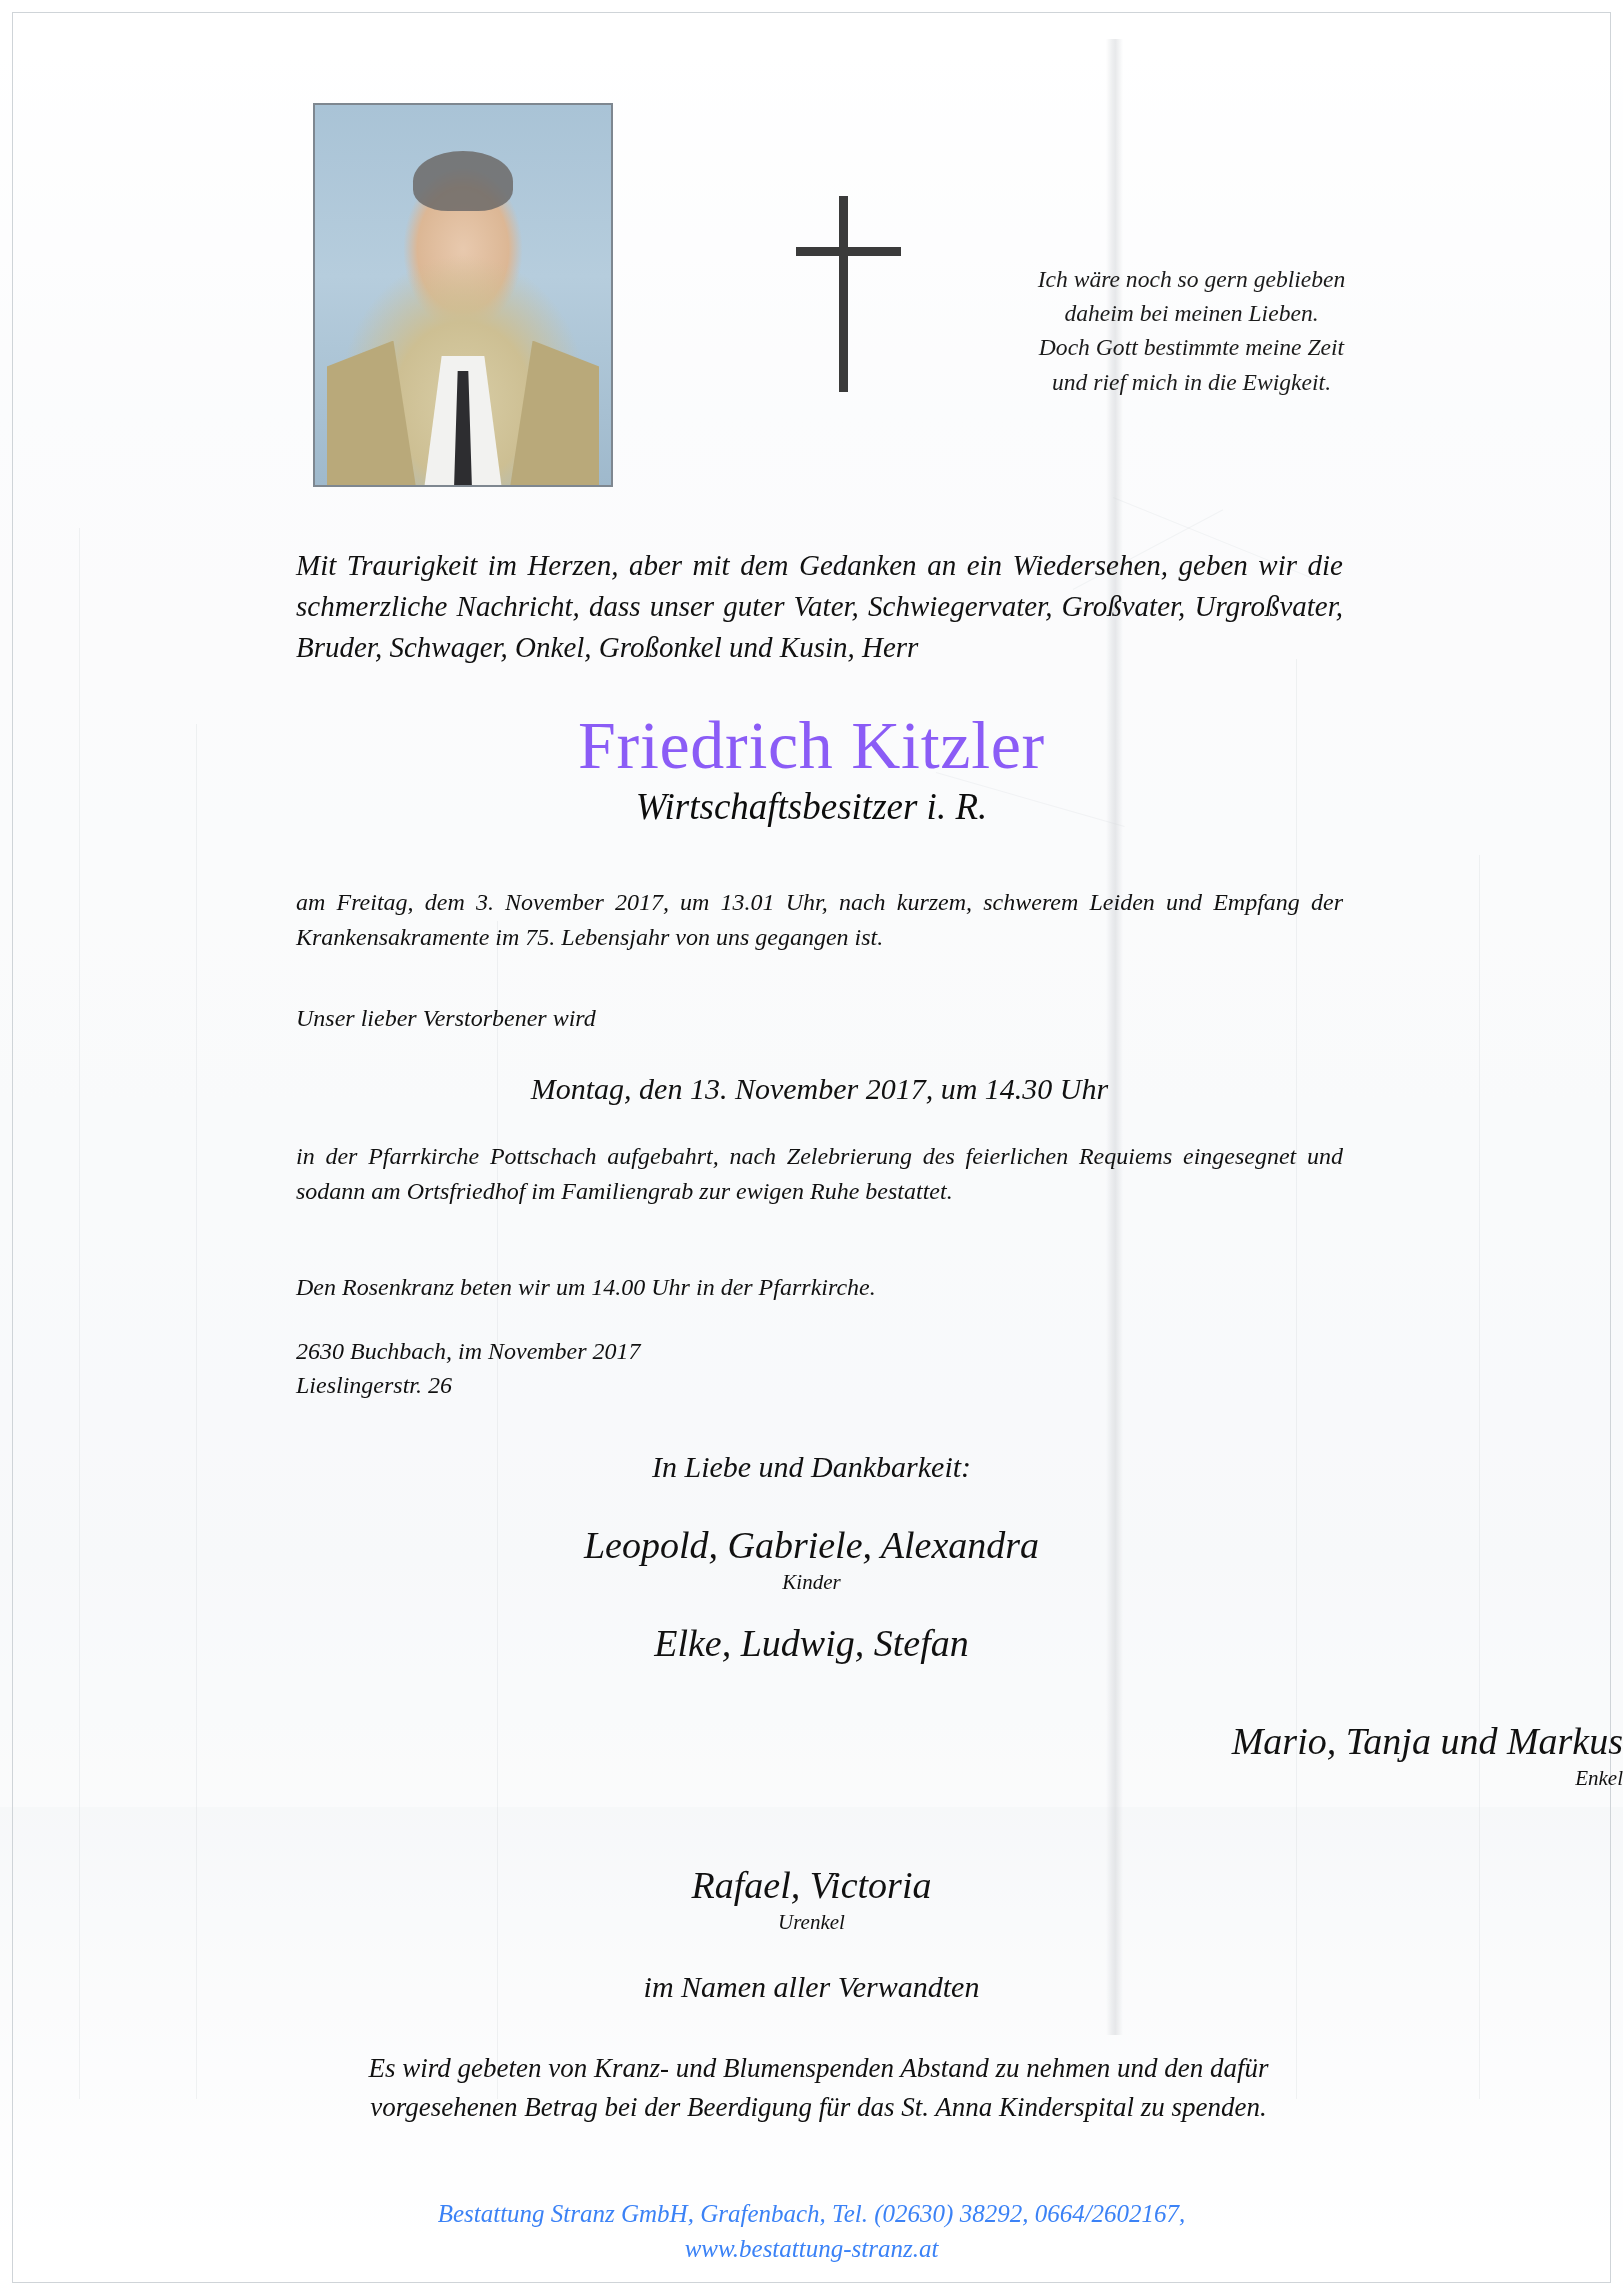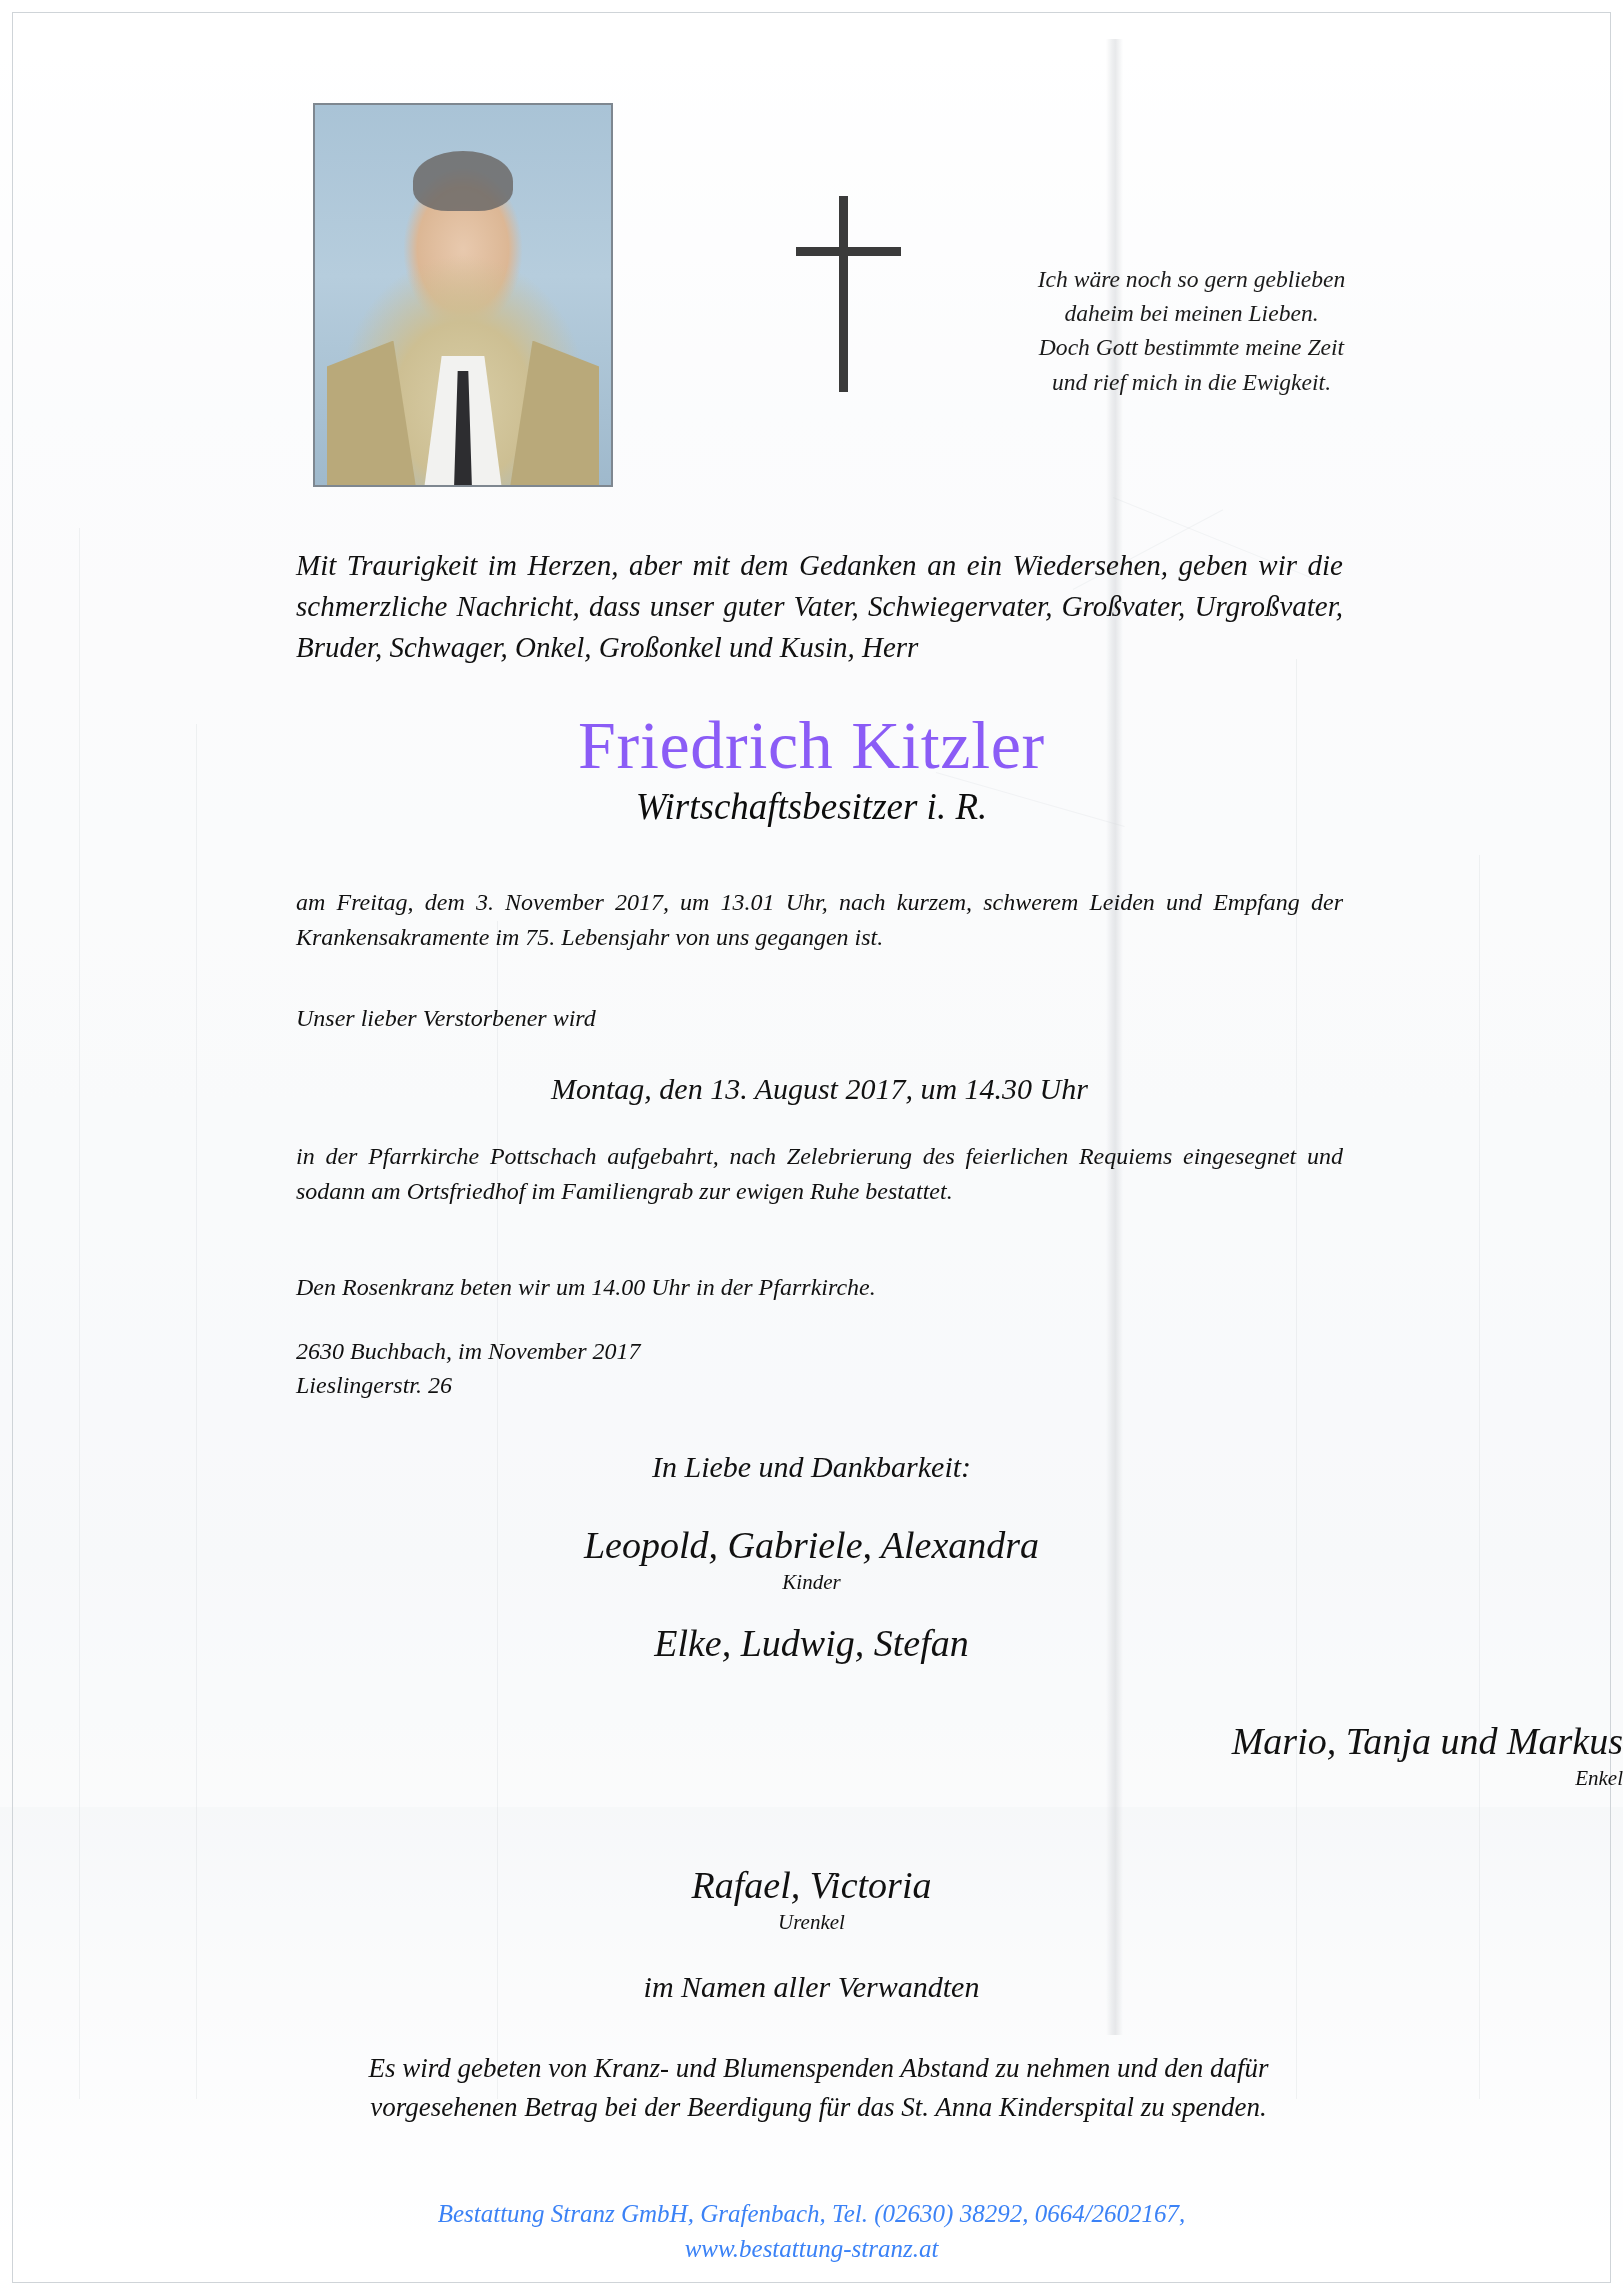--- a/index.html
+++ b/index.html
@@ -344,21 +344,21 @@
       <div>und rief mich in die Ewigkeit.</div>
     </div>
 
     <div class="intro">Mit Traurigkeit im Herzen, aber mit dem Gedanken an ein Wiedersehen, geben wir die schmerzliche Nachricht, dass unser guter Vater, Schwiegervater, Großvater, Urgroßvater, Bruder, Schwager, Onkel, Großonkel und Kusin, Herr</div>
 
     <div class="name">Friedrich Kitzler</div>
     <div class="subname">Wirtschaftsbesitzer i. R.</div>
 
     <div class="para p-death">am Freitag, dem 3. November 2017, um 13.01 Uhr, nach kurzem, schwerem Leiden und Empfang der Krankensakramente im 75. Lebensjahr von uns gegangen ist.</div>
     <div class="para p-lead">Unser lieber Verstorbener wird</div>
-    <div class="para p-datetime">Montag, den 13. August 2017, um 14.30 Uhr</div>
+    <div class="para p-datetime">Montag, den 13. November 2017, um 14.30 Uhr</div>
     <div class="para p-church">in der Pfarrkirche Pottschach aufgebahrt, nach Zelebrierung des feierlichen Requiems eingesegnet und sodann am Ortsfriedhof im Familiengrab zur ewigen Ruhe bestattet.</div>
     <div class="para p-rosary">Den Rosenkranz beten wir um 14.00 Uhr in der Pfarrkirche.</div>
 
     <div class="para p-place">
       <div>2630 Buchbach, im November 2017</div>
       <div>Lieslingerstr. 26</div>
     </div>
 
     <div class="inlove">In Liebe und Dankbarkeit:</div>
 

